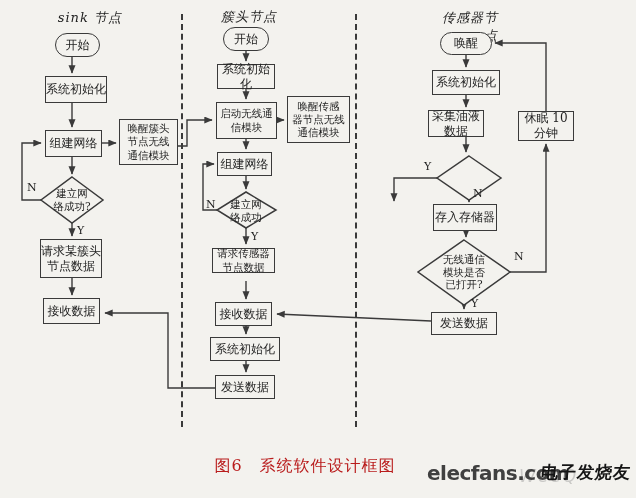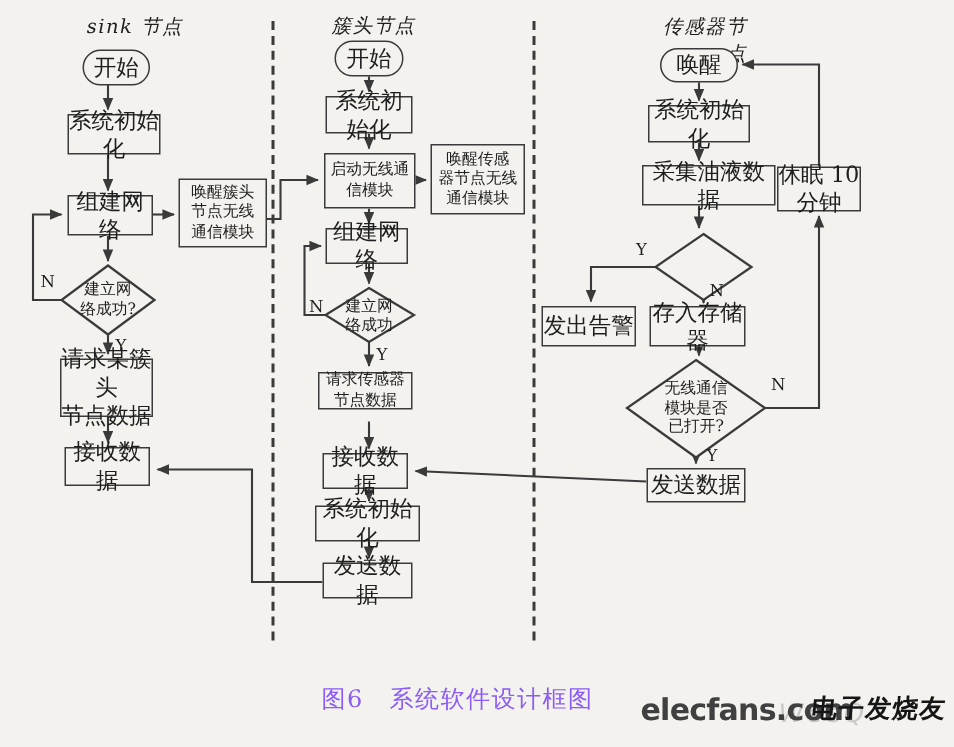--- a/index.html
+++ b/index.html
@@ -8,32 +8,32 @@
     background:#f3f2ee;
     font-family:"DejaVu Serif", serif;
     color:#1e1e1e;
   }
   .col-title{position:absolute;font-size:13px;letter-spacing:1px;text-align:right;font-style:italic;}
   .node{
     position:absolute;box-sizing:border-box;
     border:1.5px solid #3a3a3a;background:#f3f2ee;
     display:flex;align-items:center;justify-content:center;
     text-align:center;white-space:pre-line;
-    font-size:15px;line-height:1.25;
+    font-size:12px;line-height:1.25;
   }
   .oval{border-radius:13px;}
   .dlabel{
     position:absolute;display:flex;align-items:center;justify-content:center;
     text-align:center;white-space:pre-line;font-size:10.5px;line-height:1.2;
   }
   .yn{position:absolute;font-size:11px;font-family:"DejaVu Serif", serif;}
   .dashed{position:absolute;top:14px;height:413px;width:0;border-left:2px dashed #3a3a3a;}
   svg.flow{position:absolute;left:0;top:0;pointer-events:none;}
   .caption{position:absolute;left:205px;top:456px;width:200px;text-align:center;
-    font-size:16px;letter-spacing:1px;color:#8b5cf6;}
+    font-size:16px;letter-spacing:1px;color:#b91c1c;}
   .wm-logo{position:absolute;left:427px;top:461px;font-family:"DejaVu Sans",sans-serif;
     font-weight:700;font-size:20px;color:#404040;letter-spacing:-0.5px;}
   .wm-ghost{position:absolute;left:519px;top:466px;font-family:"DejaVu Sans",sans-serif;
     font-style:italic;font-size:17px;color:rgba(140,140,140,0.40);letter-spacing:2px;}
   .wm-cn{position:absolute;left:541px;top:461px;font-size:17px;font-weight:bold;
     color:#151515;letter-spacing:1px;transform:skewX(-6deg);}
 </style>
 </head>
 <body>
 
@@ -122,24 +122,23 @@
   <div class="node" style="left:212px;top:248px;width:63px;height:25px;font-size:10.5px">请求传感器
 节点数据</div>
   <div class="node" style="left:215px;top:302px;width:57px;height:24px">接收数据</div>
   <div class="node" style="left:210px;top:337px;width:70px;height:24px">系统初始化</div>
   <div class="node" style="left:215px;top:375px;width:60px;height:24px">发送数据</div>
   <span class="yn" style="left:206px;top:198px">N</span>
   <span class="yn" style="left:251px;top:230px">Y</span>
 
   <div class="node oval" style="left:440px;top:32px;width:52px;height:23px">唤醒</div>
   <div class="node" style="left:432px;top:70px;width:68px;height:25px">系统初始化</div>
-  <div class="node" style="left:428px;top:110px;width:89px;height:27px">采集油液数据</div>
+  <div class="node" style="left:428px;top:110px;width:56px;height:27px">采集油液数据</div>
   <div class="node" style="left:518px;top:111px;width:56px;height:30px">休眠 10
 分钟</div>
-  <div class="node" style="left:361px;top:204px;width:63px;height:27px">发出告警</div>
   <div class="node" style="left:433px;top:204px;width:64px;height:27px">存入存储器</div>
   <div class="dlabel" style="left:425px;top:247px;width:78px;height:50px">无线通信
 模块是否
 已打开?</div>
   <div class="node" style="left:431px;top:312px;width:66px;height:23px">发送数据</div>
   <span class="yn" style="left:424px;top:160px">Y</span>
   <span class="yn" style="left:473px;top:187px">N</span>
   <span class="yn" style="left:514px;top:250px">N</span>
   <span class="yn" style="left:471px;top:297px">Y</span>
 

